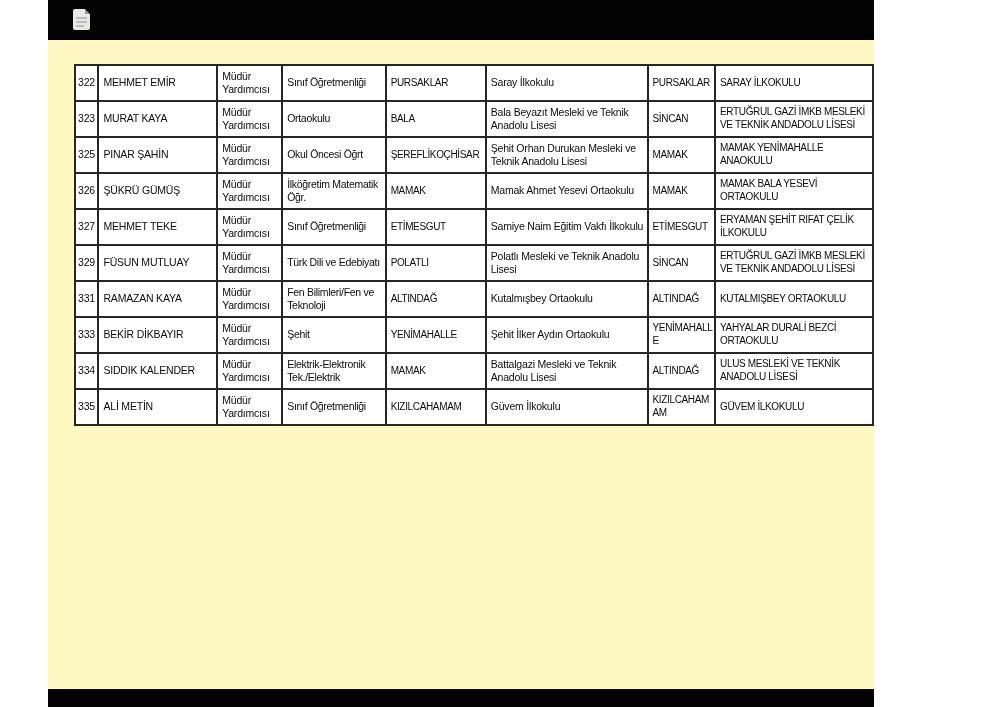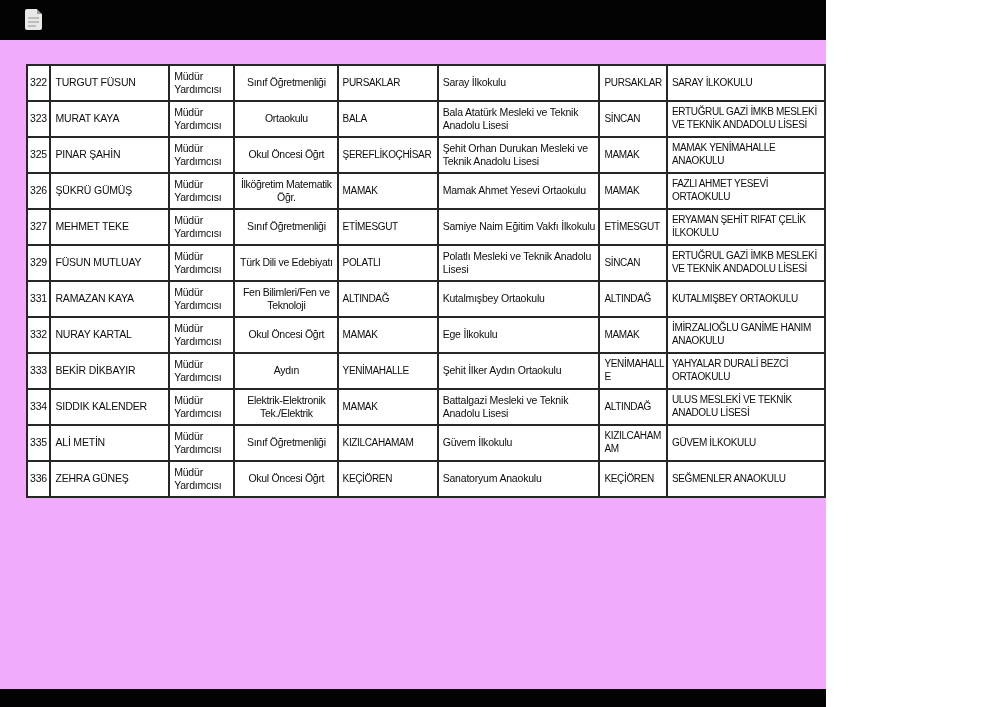--- a/index.html
+++ b/index.html
@@ -1,18 +1,18 @@
 <!DOCTYPE html>
 <html><head>
 <meta charset="utf-8">
 <style>
   html,body{margin:0;padding:0;background:#ffffff;}
   .stage{
     position:relative;width:826px;height:707px;overflow:hidden;
-    background:#f0abfc;font-family:"Liberation Sans",sans-serif;
+    background:#fef9c3;font-family:"Liberation Sans",sans-serif;margin-left:48px;
   }
   .topbar{position:absolute;left:0;top:0;width:1000px;height:40px;background:#030303;}
   .bottombar{position:absolute;left:0;top:689px;width:1000px;height:18px;background:#030303;}
   .doc-icon{
     position:absolute;left:25px;top:9px;width:17px;height:21px;
     background:#e8e8e6;border-radius:2px;cursor:pointer;
   }
   .doc-icon .fold{
     position:absolute;right:0;top:0;width:0;height:0;
     border-left:5px solid #9a9a98;border-top:5px solid #030303;
@@ -27,21 +27,21 @@
   td{
     border:2px solid #262626;background:#ffffff;
     height:32px;padding:1px 3px 1px 4px;vertical-align:middle;
     font-size:10.5px;line-height:1.28;letter-spacing:-0.2px;color:#0d0d0d;
     overflow:hidden;
   }
   td.cno{padding-left:2px;padding-right:1px;}
   td.cd1{font-size:10px;letter-spacing:-0.35px;white-space:nowrap;padding-right:0;}
   td.cd2{font-size:10px;letter-spacing:-0.35px;word-break:break-all;padding-right:1px;}
   td.cs2{font-size:10px;letter-spacing:-0.35px;}
-  td.cbranch{letter-spacing:-0.3px;text-align:center;}
+  td.cbranch{letter-spacing:-0.3px;}
 </style>
 </head>
 <body>
 
 <div class="stage">
 
   <div class="topbar" style="background: rgb(3, 3, 3);">
     <div class="doc-icon">
       <div class="fold"></div>
       <div class="line l1"></div>
@@ -57,35 +57,35 @@
         <col style="width:68px">
       <col style="width:117px">
         <col style="width:102px">
         <col style="width:196px">
       <col style="width:86px">
         <col style="width:187px">
     </colgroup>
     <tbody id="table-body">
         <tr>
           <td class="cno">322</td>
-          <td class="cname">TURGUT FÜSUN</td>
+          <td class="cname">MEHMET EMİR</td>
           <td class="ctitle">Müdür Yardımcısı</td>
           <td class="cbranch">Sınıf Öğretmenliği</td>
           <td class="cd1">PURSAKLAR</td>
           <td class="cs1">Saray İlkokulu</td>
           <td class="cd2">PURSAKLAR</td>
           <td class="cs2">SARAY İLKOKULU</td>
         </tr>
         <tr>
           <td class="cno">323</td>
           <td class="cname">MURAT KAYA</td>
           <td class="ctitle">Müdür Yardımcısı</td>
           <td class="cbranch">Ortaokulu</td>
           <td class="cd1">BALA</td>
-          <td class="cs1">Bala Atatürk Mesleki ve Teknik Anadolu Lisesi</td>
+          <td class="cs1">Bala Beyazıt Mesleki ve Teknik Anadolu Lisesi</td>
           <td class="cd2">SİNCAN</td>
           <td class="cs2">ERTUĞRUL GAZİ İMKB MESLEKİ VE TEKNİK ANDADOLU LİSESİ</td>
         </tr>
         <tr>
           <td class="cno">325</td>
           <td class="cname">PINAR ŞAHİN</td>
           <td class="ctitle">Müdür Yardımcısı</td>
           <td class="cbranch">Okul Öncesi Öğrt</td>
           <td class="cd1">ŞEREFLİKOÇHİSAR</td>
           <td class="cs1">Şehit Orhan Durukan Mesleki ve Teknik Anadolu Lisesi</td>
@@ -93,21 +93,21 @@
           <td class="cs2">MAMAK YENİMAHALLE ANAOKULU</td>
         </tr>
         <tr>
           <td class="cno">326</td>
           <td class="cname">ŞÜKRÜ GÜMÜŞ</td>
           <td class="ctitle">Müdür Yardımcısı</td>
           <td class="cbranch">İlköğretim Matematik Öğr.</td>
           <td class="cd1">MAMAK</td>
           <td class="cs1">Mamak Ahmet Yesevi Ortaokulu</td>
           <td class="cd2">MAMAK</td>
-          <td class="cs2">FAZLI AHMET YESEVİ ORTAOKULU</td>
+          <td class="cs2">MAMAK BALA YESEVİ ORTAOKULU</td>
         </tr>
         <tr>
           <td class="cno">327</td>
           <td class="cname">MEHMET TEKE</td>
           <td class="ctitle">Müdür Yardımcısı</td>
           <td class="cbranch">Sınıf Öğretmenliği</td>
           <td class="cd1">ETİMESGUT</td>
           <td class="cs1">Samiye Naim Eğitim Vakfı İlkokulu</td>
           <td class="cd2">ETİMESGUT</td>
           <td class="cs2">ERYAMAN ŞEHİT RIFAT ÇELİK İLKOKULU</td>
@@ -126,34 +126,24 @@
           <td class="cno">331</td>
           <td class="cname">RAMAZAN KAYA</td>
           <td class="ctitle">Müdür Yardımcısı</td>
           <td class="cbranch">Fen Bilimleri/Fen ve Teknoloji</td>
           <td class="cd1">ALTINDAĞ</td>
           <td class="cs1">Kutalmışbey Ortaokulu</td>
           <td class="cd2">ALTINDAĞ</td>
           <td class="cs2">KUTALMIŞBEY ORTAOKULU</td>
         </tr>
         <tr>
-          <td class="cno">332</td>
-          <td class="cname">NURAY KARTAL</td>
-          <td class="ctitle">Müdür Yardımcısı</td>
-          <td class="cbranch">Okul Öncesi Öğrt</td>
-          <td class="cd1">MAMAK</td>
-          <td class="cs1">Ege İlkokulu</td>
-          <td class="cd2">MAMAK</td>
-          <td class="cs2">İMİRZALIOĞLU GANİME HANIM ANAOKULU</td>
-        </tr>
-        <tr>
           <td class="cno">333</td>
           <td class="cname">BEKİR DİKBAYIR</td>
           <td class="ctitle">Müdür Yardımcısı</td>
-          <td class="cbranch">Aydın</td>
+          <td class="cbranch">Şehit</td>
           <td class="cd1">YENİMAHALLE</td>
           <td class="cs1">Şehit İlker Aydın Ortaokulu</td>
           <td class="cd2">YENİMAHALLE</td>
           <td class="cs2">YAHYALAR DURALİ BEZCİ ORTAOKULU</td>
         </tr>
         <tr>
           <td class="cno">334</td>
           <td class="cname">SIDDIK KALENDER</td>
           <td class="ctitle">Müdür Yardımcısı</td>
           <td class="cbranch">Elektrik-Elektronik Tek./Elektrik</td>
@@ -165,28 +155,18 @@
         <tr>
           <td class="cno">335</td>
           <td class="cname">ALİ METİN</td>
           <td class="ctitle">Müdür Yardımcısı</td>
           <td class="cbranch">Sınıf Öğretmenliği</td>
           <td class="cd1">KIZILCAHAMAM</td>
           <td class="cs1">Güvem İlkokulu</td>
           <td class="cd2">KIZILCAHAMAM</td>
           <td class="cs2">GÜVEM İLKOKULU</td>
         </tr>
-        <tr>
-          <td class="cno">336</td>
-          <td class="cname">ZEHRA GÜNEŞ</td>
-          <td class="ctitle">Müdür Yardımcısı</td>
-          <td class="cbranch">Okul Öncesi Öğrt</td>
-          <td class="cd1">KEÇİÖREN</td>
-          <td class="cs1">Sanatoryum Anaokulu</td>
-          <td class="cd2">KEÇİÖREN</td>
-          <td class="cs2">SEĞMENLER ANAOKULU</td>
-        </tr>
       </tbody>
   </table>
 
   <div class="bottombar" style="background: rgb(3, 3, 3);"></div>
 
 </div>
 
 </body></html>

